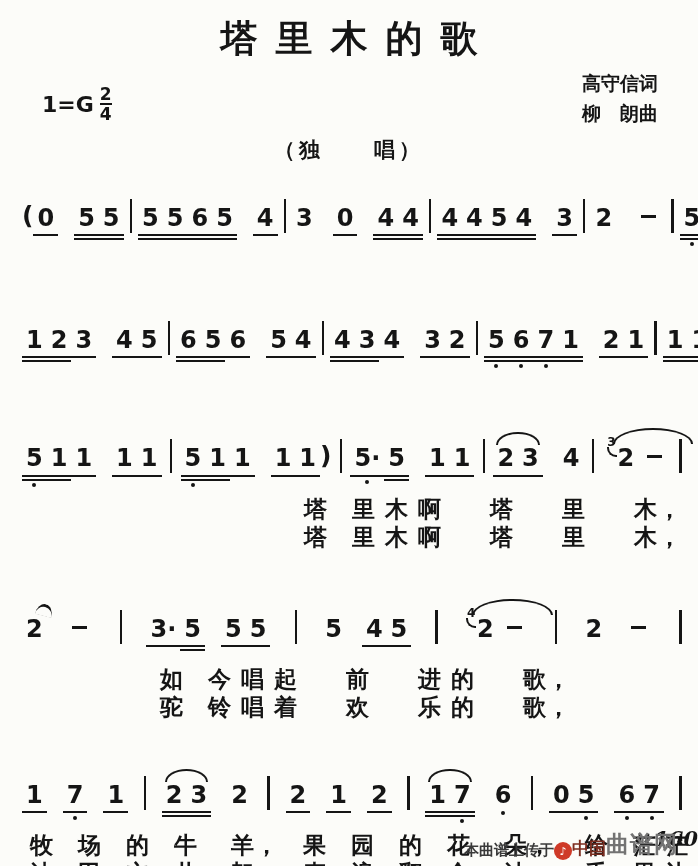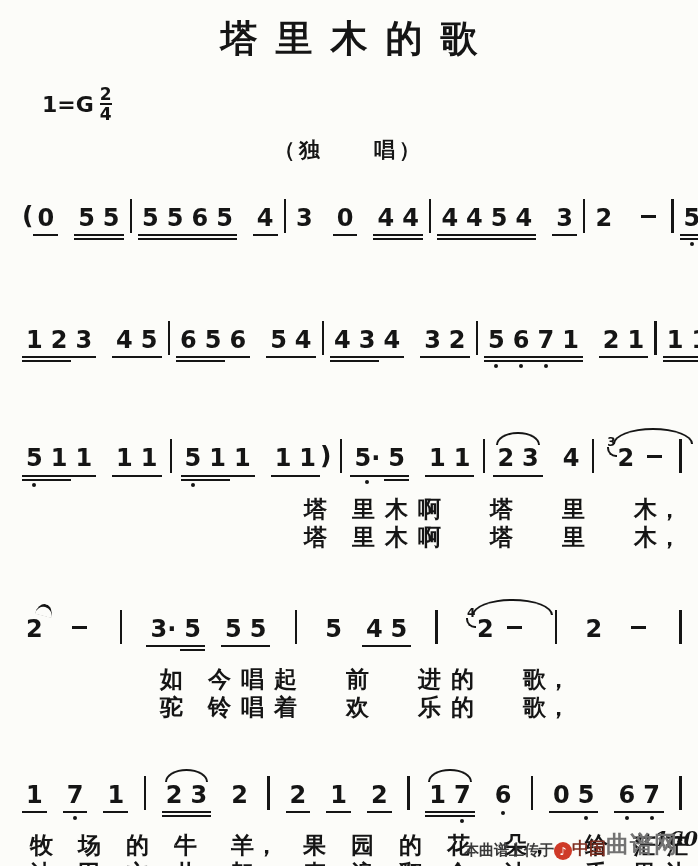--- a/index.html
+++ b/index.html
@@ -156,20 +156,24 @@
 
   <div class="meta-row">
     <div class="keysig">
       <span>1=G</span>
       <span class="frac">
         <span class="num">2</span>
         <span class="den">4</span>
       </span>
     </div>
     <div class="subtitle">（独　　唱）</div>
+    <div class="credits">
+      <div>高守信词</div>
+      <div>柳　朗曲</div>
+    </div>
   </div>
 
   <div class="score">
       <div class="score-line l1">
         <div class="notes-row">
           <div class="measure">
             <div class="group">
               <span class="paren">(</span>
               <span class="note u1">0</span>
             </div>

